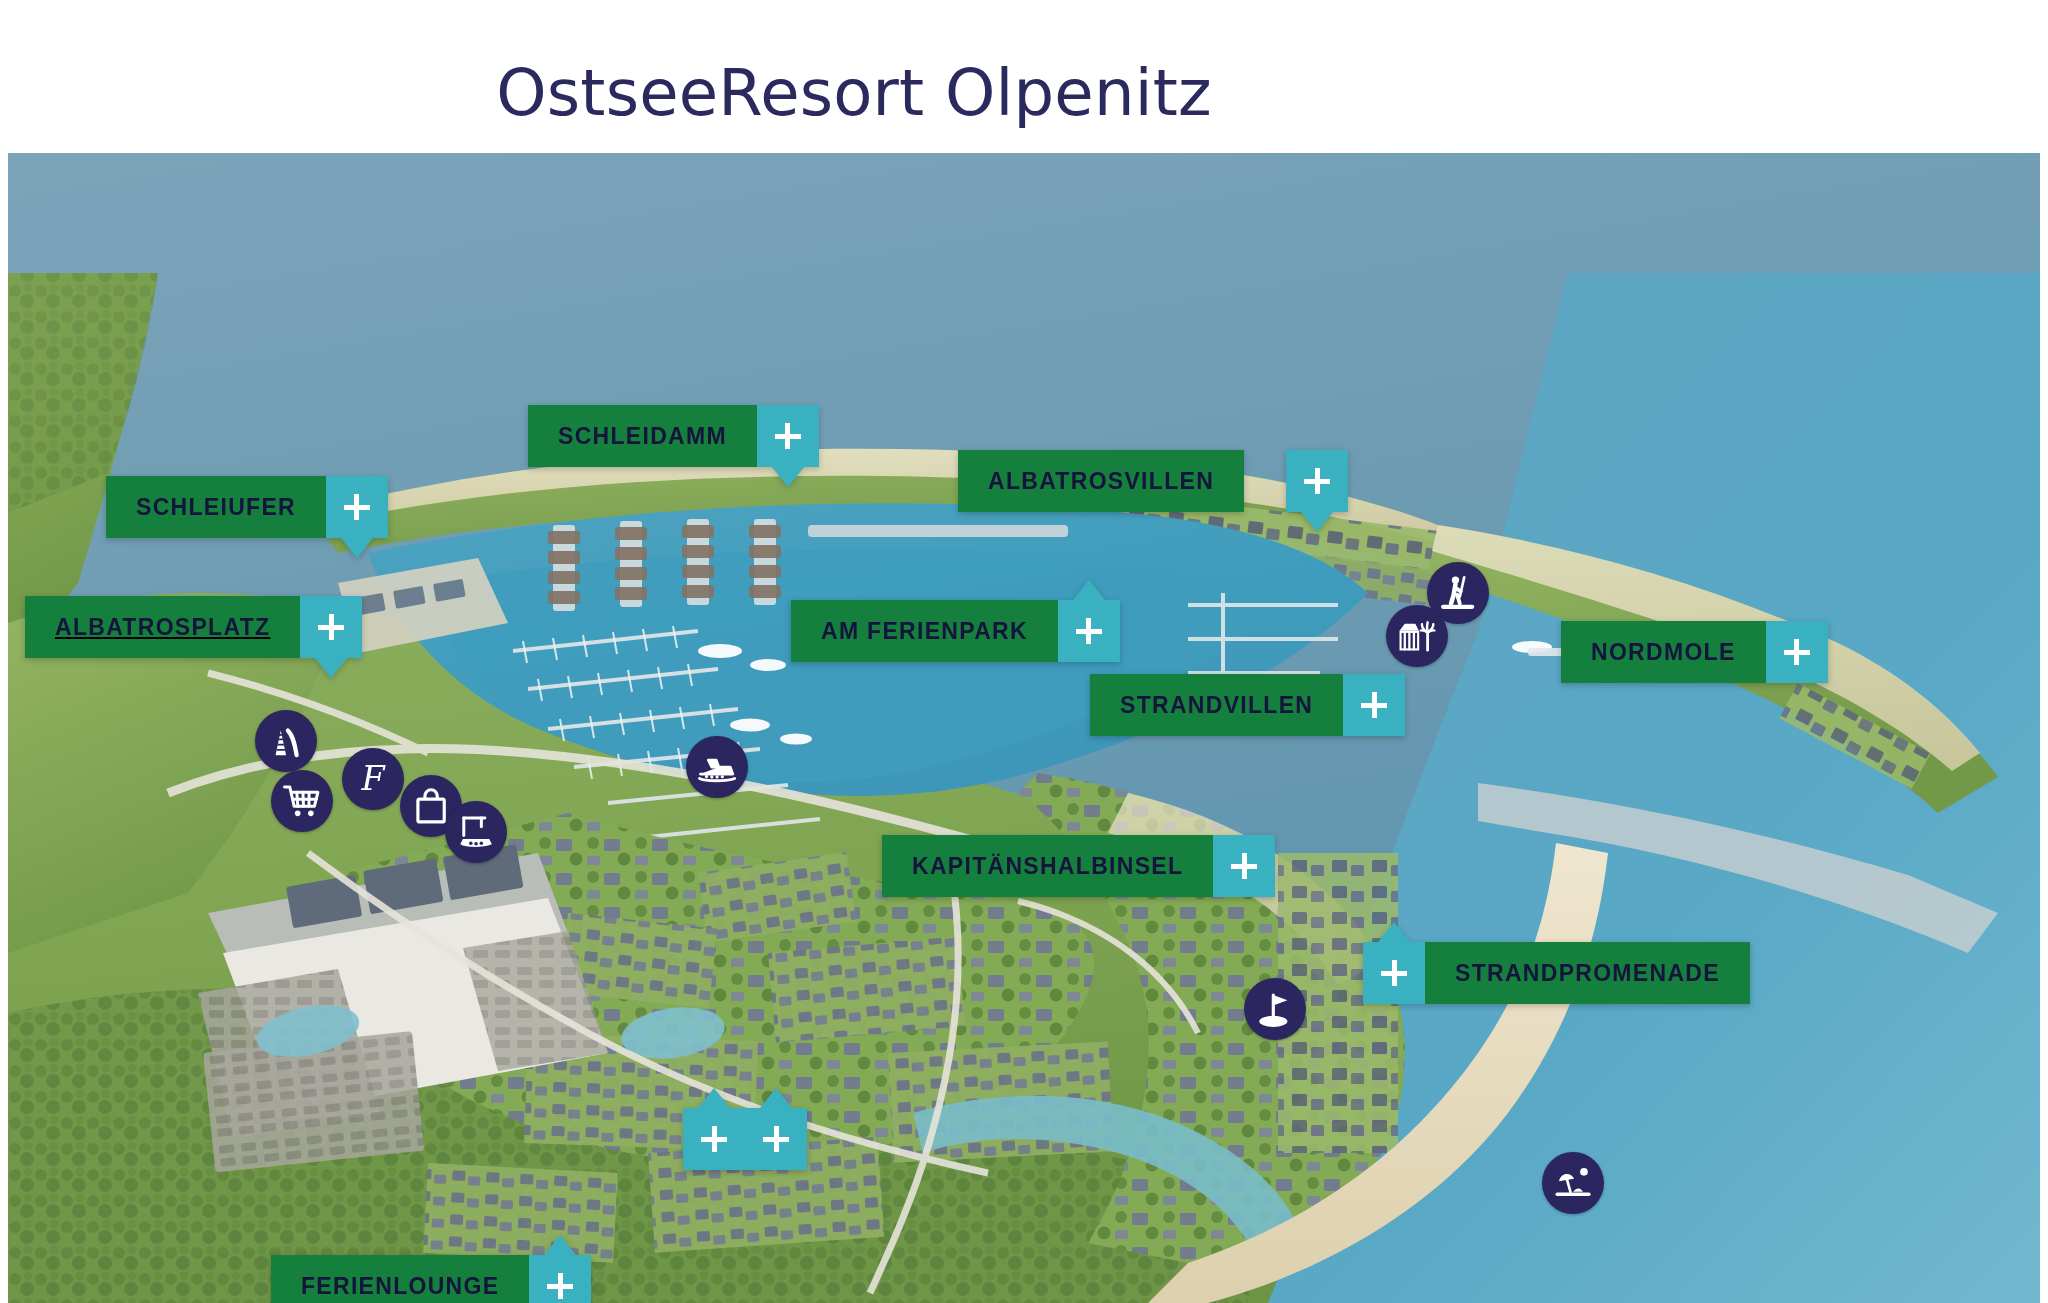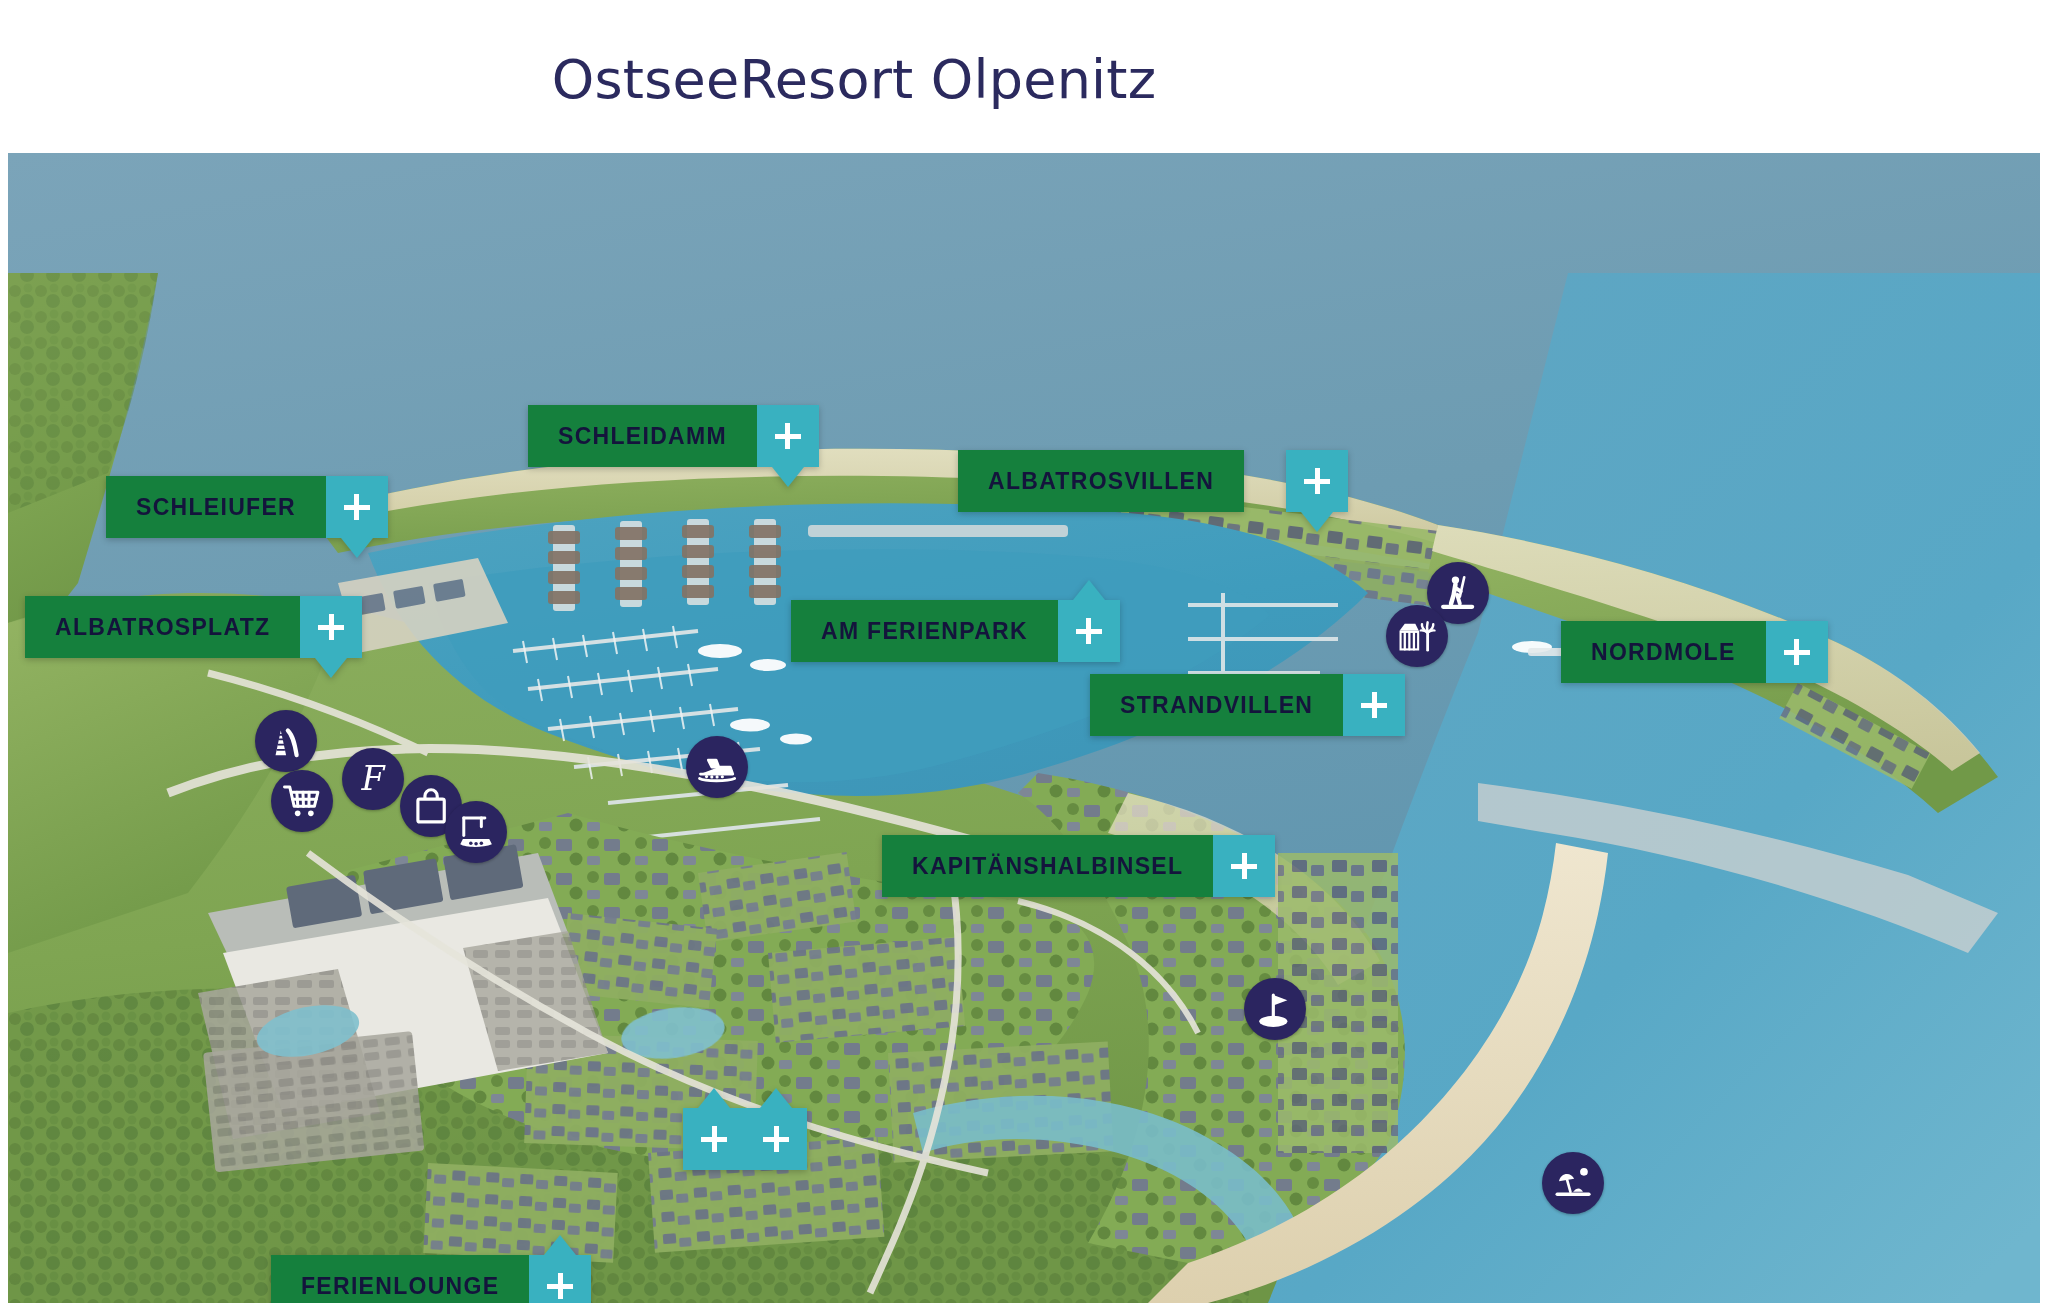--- a/index.html
+++ b/index.html
@@ -18,21 +18,21 @@
     overflow: hidden;
   }
 
   
   #title {
     position: absolute;
     left: 0; top: 10px;
     width: 1708px;
     text-align: center;
     font-family: "DejaVu Sans", sans-serif;
-    font-size: 54px;
+    font-size: 64px;
     font-weight: 400;
     color: #2b2a5e;
     letter-spacing: 0.2px;
     line-height: 1.25;
   }
 
   
   #map {
     position: absolute;
     left: 8px; top: 153px;
@@ -513,21 +513,21 @@
       </div>
     </div>
 
     <div class="pill" style="left:950px; top:297px;gap:42px;">
       <div class="label">ALBATROSVILLEN</div>
       <div class="plus-wrap down">
         <div class="plus"></div>
       </div>
     </div>
 
-    <div class="pill" style="left:17px; top:443px;">
+    <div class="pill" style="left:17px; top:443px;text-decoration:underline;">
       <div class="label">ALBATROSPLATZ</div>
       <div class="plus-wrap down">
         <div class="plus"></div>
       </div>
     </div>
 
     <div class="pill" style="left:783px; top:447px;">
       <div class="label">AM FERIENPARK</div>
       <div class="plus-wrap up">
         <div class="plus"></div>
@@ -549,20 +549,26 @@
     </div>
 
     <div class="pill" style="left:874px; top:682px;">
       <div class="label">KAPITÄNSHALBINSEL</div>
       <div class="plus-wrap">
         <div class="plus"></div>
       </div>
     </div>
 
 
+    <div class="pill left-plus" style="left:1355px; top:789px;">
+      <div class="label">STRANDPROMENADE</div>
+      <div class="plus-wrap up">
+        <div class="plus"></div>
+      </div>
+    </div>
 
     <div class="pill" style="left:675px; top:955px;">
       <div class="plus-wrap up">
         <div class="plus"></div>
       </div>
       <div class="plus-wrap up">
         <div class="plus"></div>
       </div>
     </div>
 

